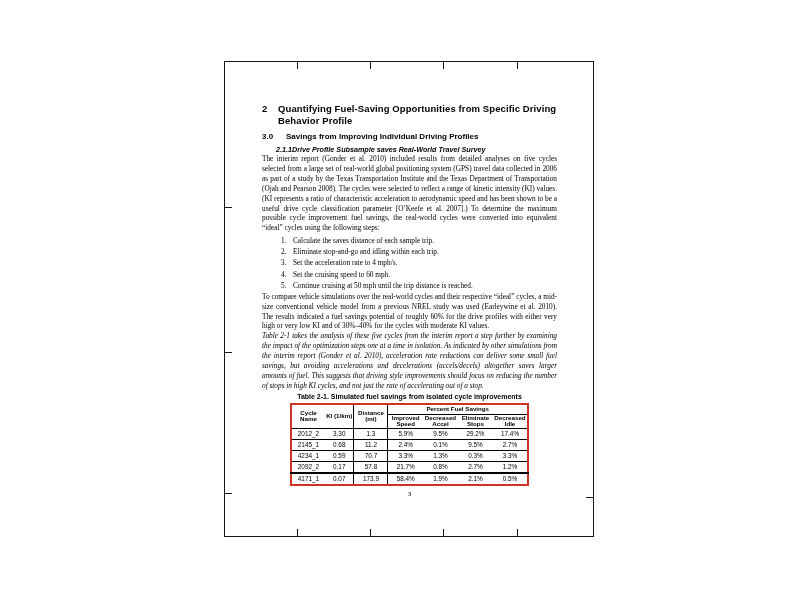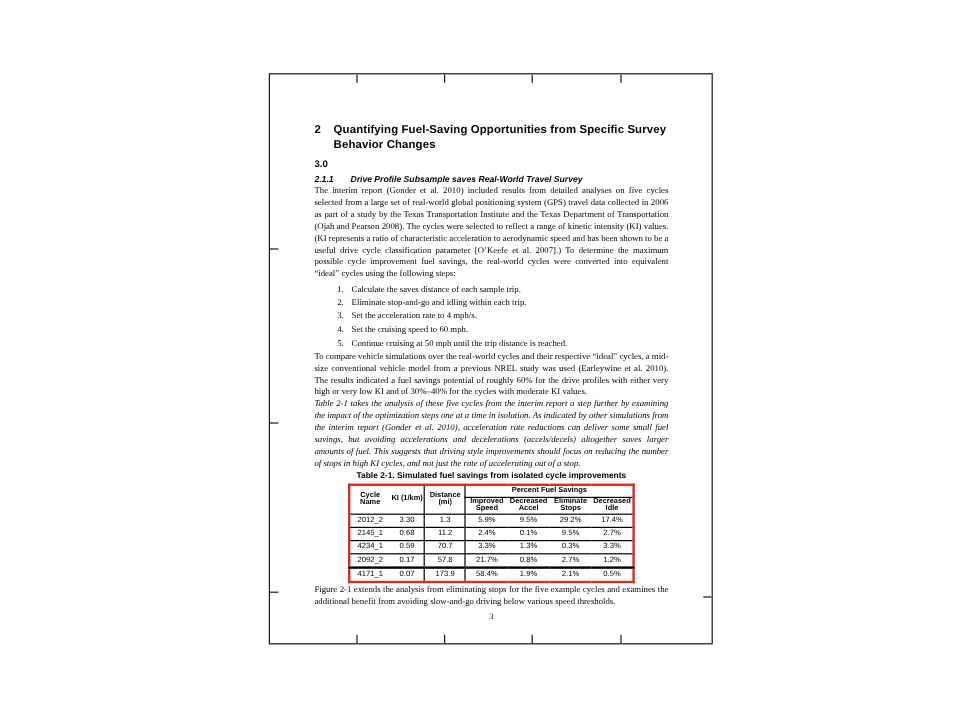--- a/index.html
+++ b/index.html
@@ -16,21 +16,21 @@
   .r1{right:0;top:435px;}
 
   .h1{display:flex;margin-top:41px;font-family:"Liberation Sans",sans-serif;
       font-weight:bold;font-size:9.5px;line-height:12px;letter-spacing:.1px;}
   .h1 .hnum{flex:0 0 16px;}
   .h2{display:flex;margin-top:5px;font-family:"Liberation Sans",sans-serif;
       font-weight:bold;font-size:8px;line-height:10px;}
   .h2 .hnum{flex:0 0 24px;}
   .h3{display:flex;margin-top:4px;font-family:"Liberation Sans",sans-serif;
       font-weight:bold;font-style:italic;font-size:7.2px;line-height:8px;}
-  .h3 .hnum{flex:0 0 30px;}
+  .h3 .hnum{flex:0 0 30px;text-align:right;}
 
   p.body{margin:0;font-size:7.3px;line-height:9.9px;text-align:justify;}
   .p-intro{margin-top:5px;}
   .p-comp{margin-top:3px;}
   .p-disc{margin-top:4px;font-style:italic;}
   .p-close{margin-top:5px;}
 
   .steps{margin-top:3px;}
   .step{display:flex;padding-left:19px;font-size:7.3px;line-height:9.9px;margin-bottom:1.2px;}
   .step .snum{flex:0 0 12px;}
@@ -67,25 +67,26 @@
     <span class="tick v b3"></span>
     <span class="tick v b4"></span>
 
     <span class="tick h l2"></span>
     <span class="tick h l3"></span>
     <span class="tick h l4"></span>
     <span class="tick h r1"></span>
 
     <div class="h1">
       <span class="hnum">2</span>
-      <span class="htext">Quantifying Fuel-Saving Opportunities from Specific Survey Behavior Changes</span>
+      <span class="htext">Quantifying Fuel-Saving Opportunities from Specific Driving Behavior Profile</span>
     </div>
 
     <div class="h2">
       <span class="hnum">3.0</span>
+      <span class="htext">Savings from Improving Individual Driving Profiles</span>
     </div>
 
     <div class="h3">
       <span class="hnum">2.1.1</span>
       <span class="htext">Drive Profile Subsample saves Real-World Travel Survey</span>
     </div>
 
     <p class="body p-intro">The interim report (Gonder et al. 2010) included results from detailed analyses on five cycles selected from a large set of real-world global positioning system (GPS) travel data collected in 2006 as part of a study by the Texas Transportation Institute and the Texas Department of Transportation (Ojah and Pearson 2008). The cycles were selected to reflect a range of kinetic intensity (KI) values. (KI represents a ratio of characteristic acceleration to aerodynamic speed and has been shown to be a useful drive cycle classification parameter [O’Keefe et al. 2007].) To determine the maximum possible cycle improvement fuel savings, the real-world cycles were converted into equivalent “ideal” cycles using the following steps:</p>
 
     <div class="steps">
@@ -183,18 +184,17 @@
           <td>0.07</td>
           <td>173.9</td>
           <td>58.4%</td>
           <td>1.9%</td>
           <td>2.1%</td>
           <td>0.5%</td>
         </tr>
       </tbody>
     </table>
 
-    <p class="body p-close">Figure 2-1 extends the analysis from eliminating stops for the five example cycles and examines the additional benefit from avoiding slow-and-go driving below various speed thresholds.</p>
 
     <div class="pagenum">3</div>
 
   </div>
 </div>
 
 </body></html>

